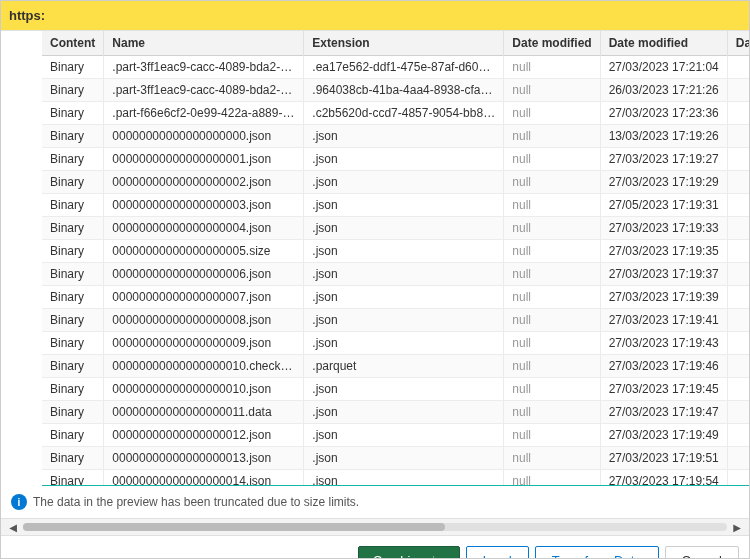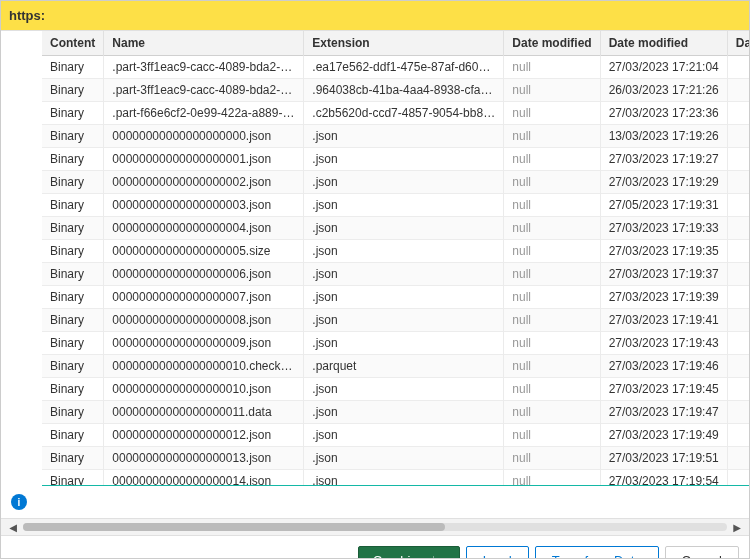--- a/index.html
+++ b/index.html
@@ -379,20 +379,21 @@
           <td style="color: rgb(153, 153, 153);">null</td>
           <td>27/03/2023 17:19:54</td>
           <td></td>
         </tr>
       </tbody>
   </table>
 </div>
 
 <div class="footer-info">
   <span class="info-icon">i</span>
+  <span>The data in the preview has been truncated due to size limits.</span>
 </div>
 
 <div class="scrollbar-area">
   <span class="scroll-arrow">◀</span>
   <div class="scroll-track">
     <div class="scroll-thumb"></div>
   </div>
   <span class="scroll-arrow">▶</span>
 </div>
 

